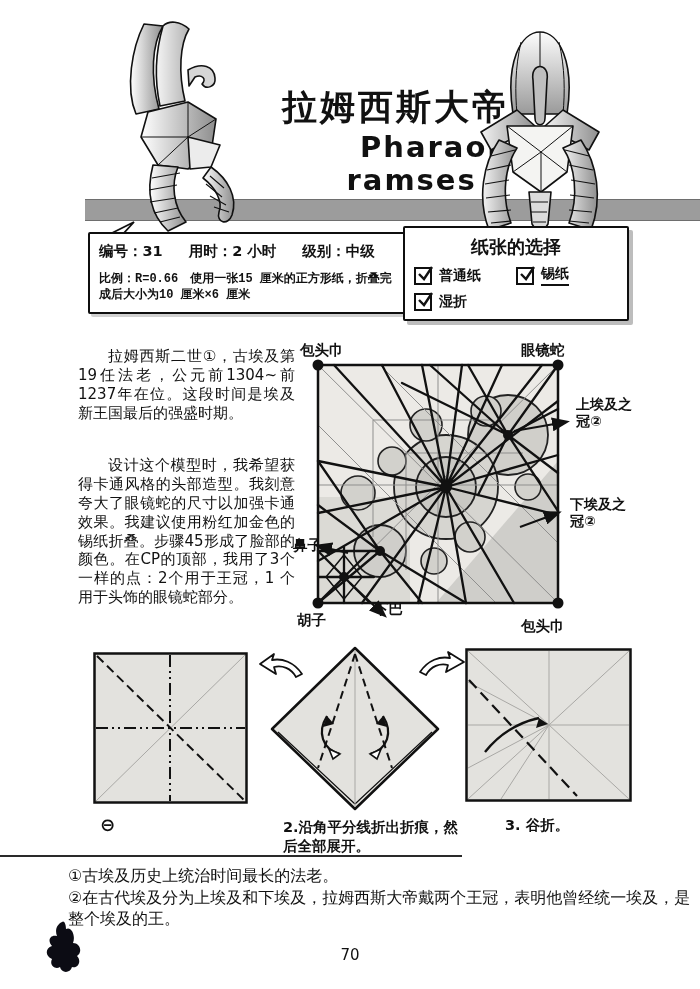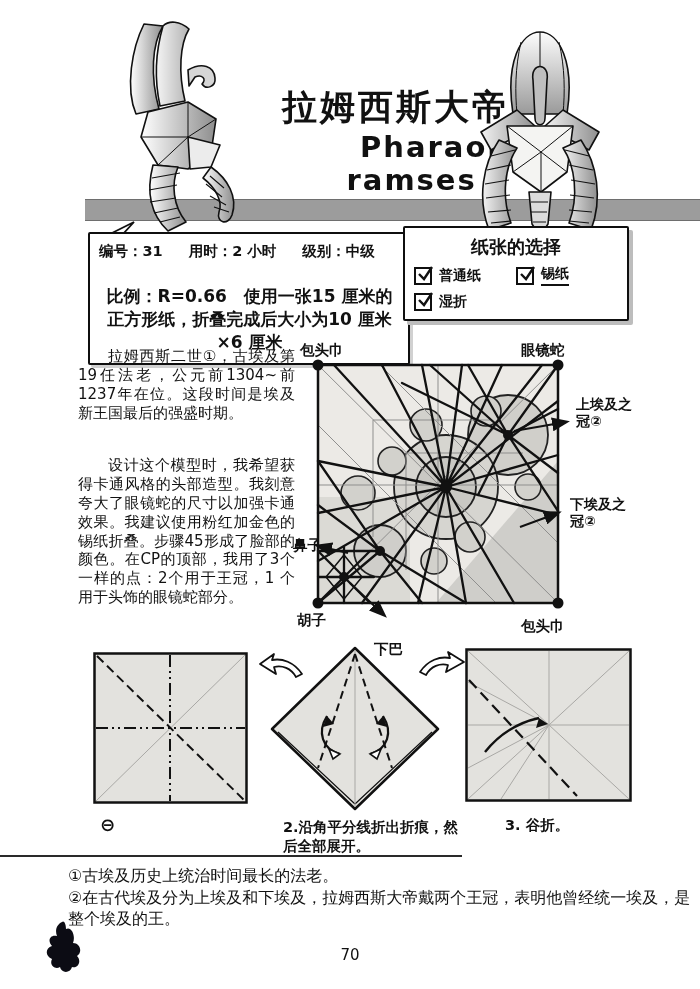--- a/index.html
+++ b/index.html
@@ -8,23 +8,23 @@
     font-family:"DejaVu Sans","Liberation Sans",sans-serif;color:#111;
     overflow:hidden;
   }
   .abs{position:absolute;}
   
   .title-block{left:244px;top:84px;width:266px;text-align:right;}
   .title-cn{font-size:35px;font-weight:bold;letter-spacing:3px;white-space:nowrap;}
   .title-en{font-size:29px;font-weight:bold;letter-spacing:2px;line-height:1.15;}
   .gray-bar{left:85px;top:199px;width:615px;height:20px;background:#9c9c9c;border-top:1px solid #6e6e6e;border-bottom:1px solid #6e6e6e;}
   
-  .info-box{left:88px;top:232px;width:301px;background:#fff;border:2.5px solid #0f0f0f;border-radius:2px;padding:8px 8px 9px 9px;box-shadow:3px 3px 0 rgba(0,0,0,.18);text-align:center;}
+  .info-box{left:88px;top:232px;width:301px;background:#fff;border:2.5px solid #0f0f0f;border-radius:2px;padding:8px 8px 9px 9px;box-shadow:3px 3px 0 rgba(0,0,0,.18);}
   .info-row1{display:flex;gap:26px;font-weight:bold;font-size:14.5px;white-space:nowrap;}
-  .info-row2{font-weight:bold;font-size:17px;margin-top:24px;line-height:1.35;}
+  .info-row2{font-weight:bold;font-size:12px;margin-top:10px;line-height:1.35;font-family:Liberation Mono, monospace;}
   .paper-box{left:403px;top:226px;width:204px;background:#fff;border:2.5px solid #0f0f0f;border-radius:2px;padding:7px 9px 8px 9px;box-shadow:4px 4px 0 #bdbdbd;}
   .paper-title{text-align:center;font-weight:bold;font-size:18px;margin-bottom:6px;}
   .paper-grid{display:grid;grid-template-columns:1fr 1fr;row-gap:7px;}
   .paper-opt{display:flex;align-items:center;gap:7px;font-weight:bold;font-size:14px;}
   .cbx{width:14px;height:14px;border:2px solid #0f0f0f;flex:0 0 auto;position:relative;}
   .cbx svg{position:absolute;left:0px;top:-4px;}
   .u{border-bottom:2px solid #111;padding-bottom:1px;}
   
   .para{left:78px;width:217px;font-size:15px;line-height:1.26;text-indent:2em;text-align:justify;margin:0;}
   .p1{top:347px;}
@@ -153,21 +153,21 @@
 
 <p class="abs para p1">拉姆西斯二世①，古埃及第19任法老，公元前1304~前1237年在位。这段时间是埃及新王国最后的强盛时期。</p>
 <p class="abs para p2">设计这个模型时，我希望获得卡通风格的头部造型。我刻意夸大了眼镜蛇的尺寸以加强卡通效果。我建议使用粉红加金色的锡纸折叠。步骤45形成了脸部的颜色。在CP的顶部，我用了3个一样的点：2个用于王冠，1 个用于头饰的眼镜蛇部分。</p>
 
 <div class="abs cp-label" style="left:300px;top:341px;">包头巾</div>
 <div class="abs cp-label" style="left:521px;top:341px;">眼镜蛇</div>
 <div class="abs cp-label-2l" style="left:576px;top:396px;">上埃及之冠②</div>
 <div class="abs cp-label-2l" style="left:570px;top:496px;">下埃及之冠②</div>
 <div class="abs cp-label" style="left:293px;top:536px;">鼻子</div>
 <div class="abs cp-label" style="left:297px;top:611px;">胡子</div>
-<div class="abs cp-label" style="left:374px;top:640px;">下巴</div>
+<div class="abs cp-label" style="left:374px;top:600px;">下巴</div>
 <div class="abs cp-label" style="left:521px;top:617px;">包头巾</div>
 
 <svg class="abs" style="left:318px;top:365px;overflow:visible;" width="240" height="238" viewBox="0 0 240 238">
   <defs>
     <marker id="ahCP" markerWidth="9" markerHeight="7" refX="7" refY="3.5" orient="auto">
       <path d="M0,0 L9,3.5 L0,7 Z" fill="#111"></path>
     </marker>
   </defs>
   <rect x="0" y="0" width="240" height="238" fill="#eceae6"></rect>
   <polygon points="240,96 240,238 118,238" fill="#cfceca"></polygon>

